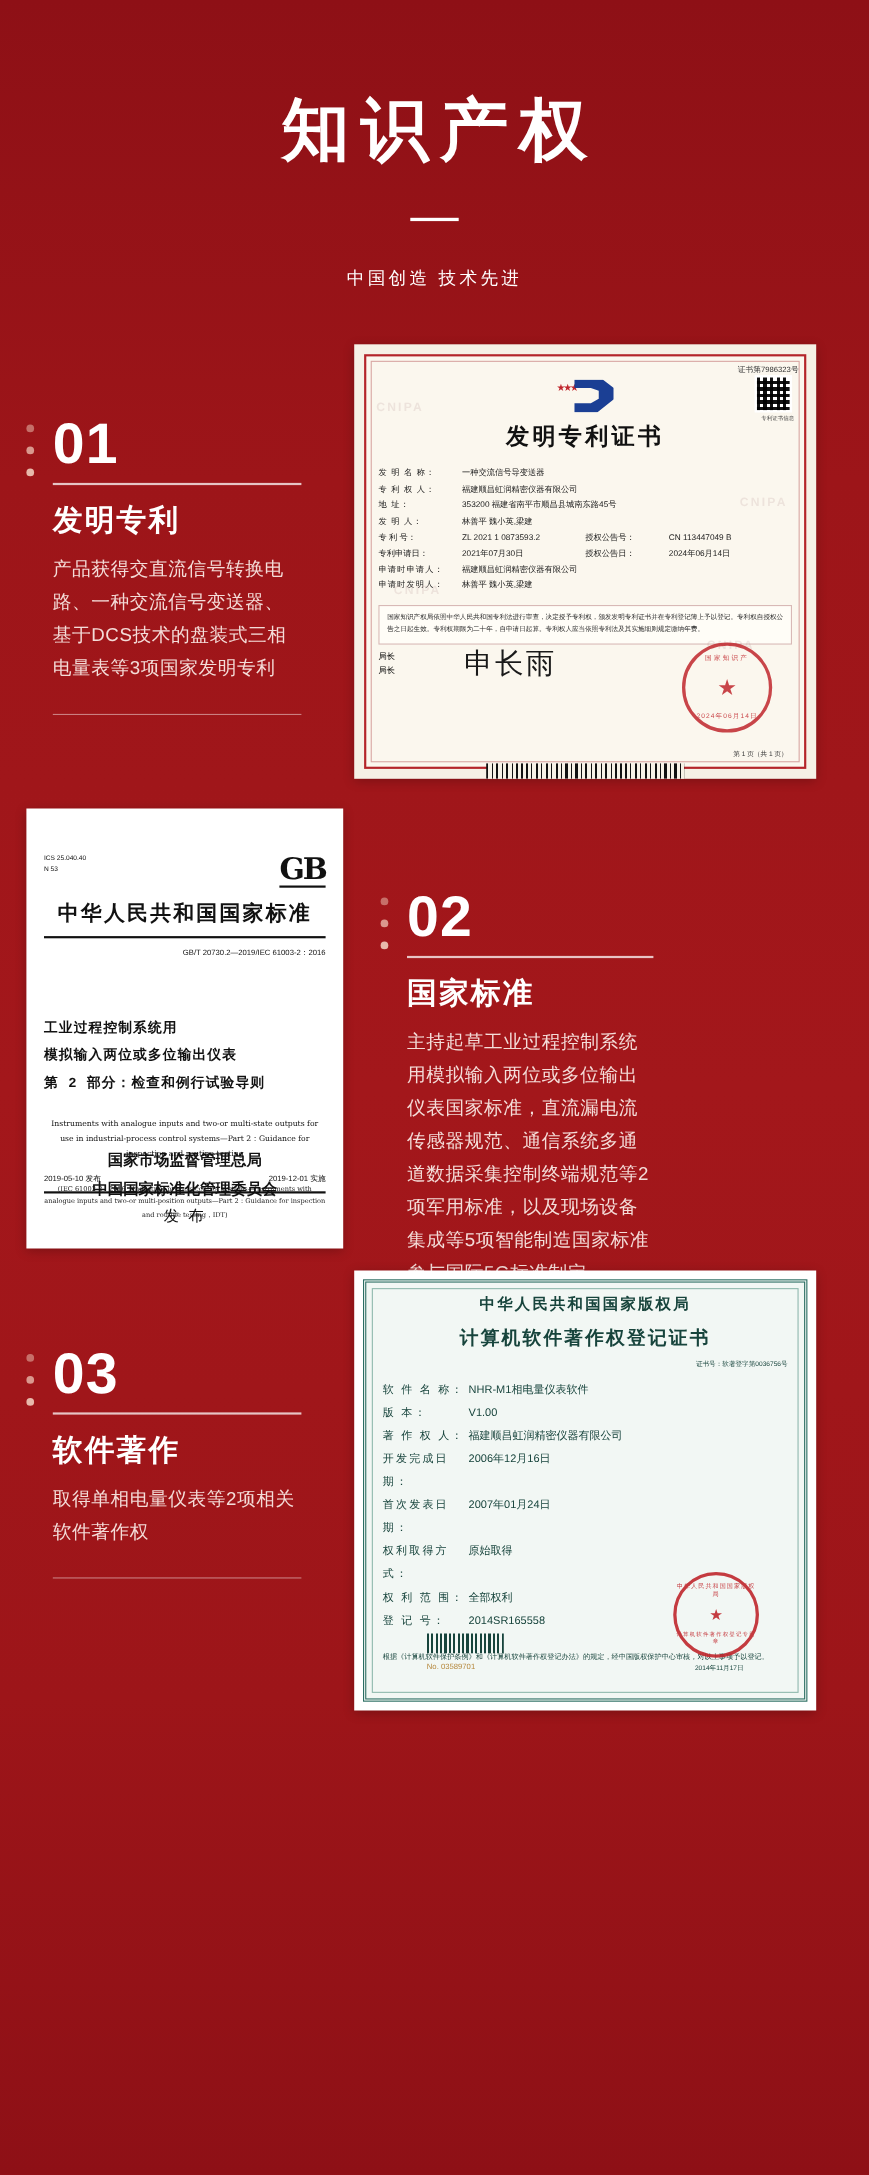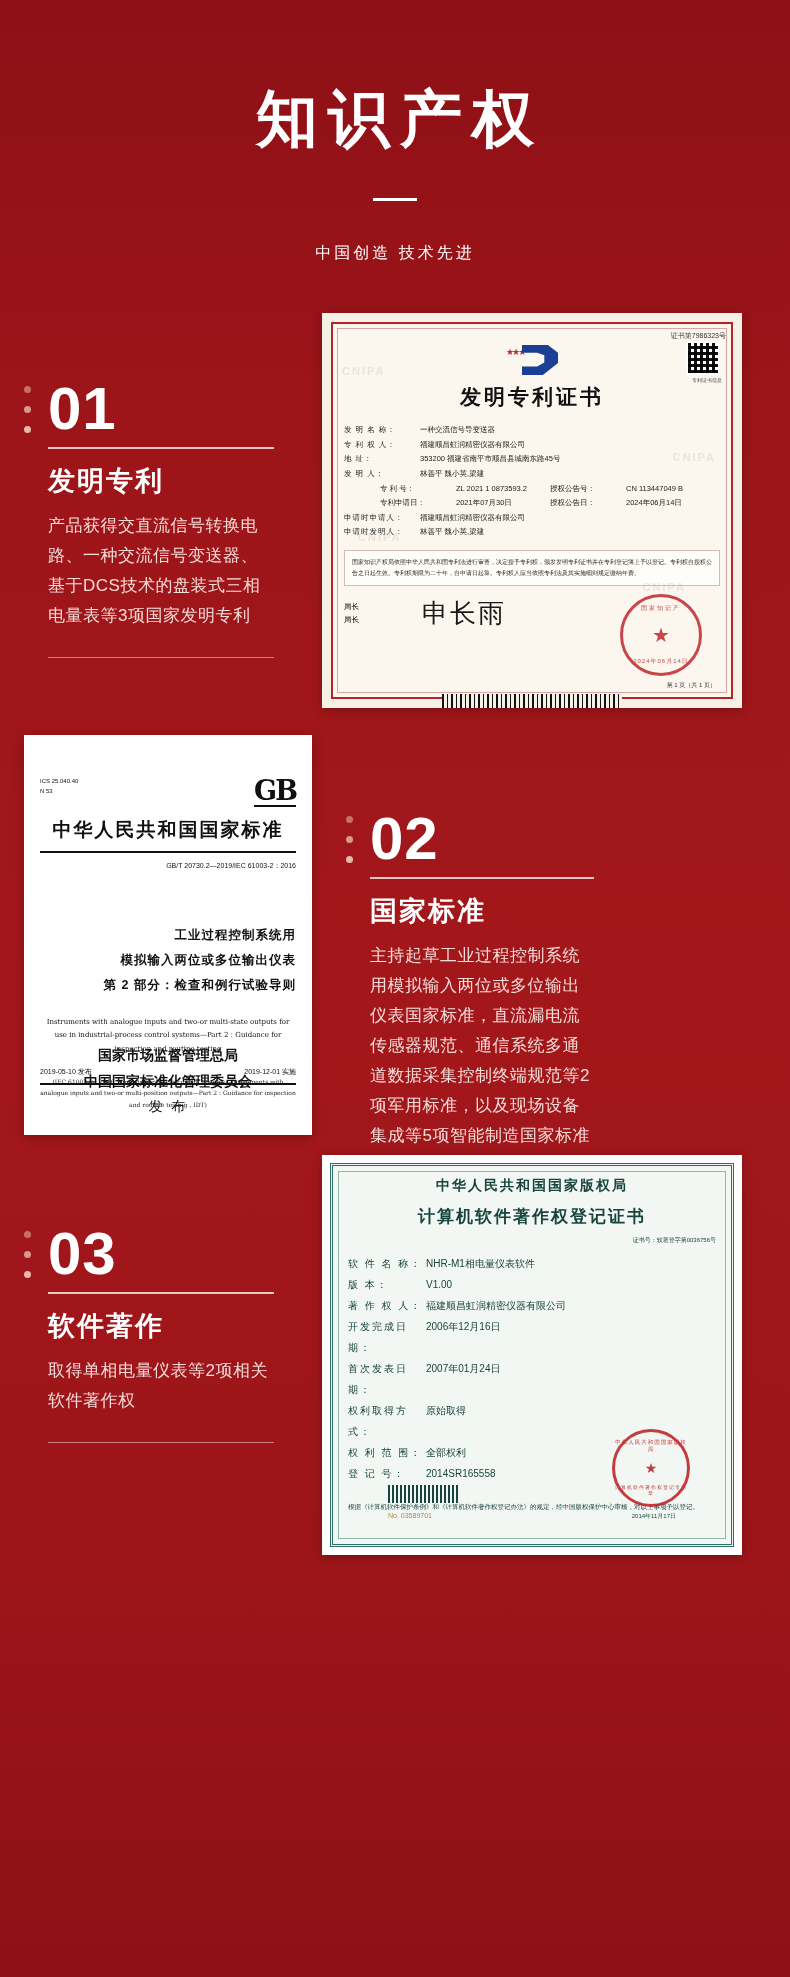--- a/index.html
+++ b/index.html
@@ -52,21 +52,21 @@
     background: #e8b9ab;
     margin-bottom: 13px;
     opacity: .85;
   }
   .dots i:nth-child(1) { opacity: .55; }
   .dots i:nth-child(2) { opacity: .8; }
   .dots i:nth-child(3) { opacity: 1; }
 
   .num {
     color: #ffffff;
-    font-size: 60px;
+    font-size: 52px;
     font-weight: bold;
     line-height: .95;
     letter-spacing: 1px;
   }
   .numrule {
     height: 2px;
     background: rgba(255,255,255,.75);
     margin: 10px 0 14px 0;
   }
   .cat {
@@ -140,33 +140,33 @@
     font-weight: bold;
     color: #111;
     letter-spacing: 3px;
     margin: 6px 0 12px;
     font-family: "DejaVu Serif", serif;
   }
   .c1-rows { font-size: 7.5px; color: #1a1a1a; line-height: 1.95; padding: 0 6px; }
   .c1-row { display: flex; }
   .c1-row .k { width: 76px; color:#222; letter-spacing:1px; flex: none; }
   .c1-row .v { flex: 1; }
-  .c1-two { display:flex;margin-left:36px; }
+  .c1-two { display:flex; }
   .c1-two > div { flex: 1; display:flex; }
   .c1-two > div .k { width: 76px; flex:none; }
   .c1-para {
     margin: 10px 6px 0;
     border: 1px solid #d8b9b6;
     padding: 6px 7px;
     font-size: 6px;
     line-height: 1.8;
     color: #2a2a2a;
     background: #fffdf7;
   }
-  .c1-sign { margin: 14px 6px 0; font-size: 7.5px; position: relative; height: 70px; }
+  .c1-sign { margin: 4px 6px 0; font-size: 7.5px; position: relative; height: 70px; }
   .c1-sign .lbl { line-height: 1.8; }
   .c1-sign .hand {
     position: absolute; left: 78px; top: -4px;
     font-size: 26px; color: #1a1a1a;
     font-family: "DejaVu Serif", serif;
     letter-spacing: 2px;
   }
   .c1-seal {
     position: absolute; right: 18px; top: -6px;
     width: 82px; height: 82px; border-radius: 50%;
@@ -205,22 +205,22 @@
   }
   .c2-h {
     text-align: center;
     font-family: "DejaVu Serif", serif;
     font-size: 19px; font-weight: bold; letter-spacing: 2px;
     margin-top: 10px;
   }
   .c2-hr { height: 2px; background: #111; margin-top: 8px; }
   .c2-code { text-align: right; font-size: 7px; margin-top: 8px; }
   .c2-title {
-    text-align: right; margin-top: 52px;
-    font-family: Liberation Sans, sans-serif;
+    text-align: left; margin-top: 52px;
+    font-family: Liberation Mono, monospace;
     font-size: 12.5px; font-weight: bold; line-height: 2;
     letter-spacing: 1px;
   }
   .c2-en {
     text-align: center; margin-top: 18px;
     font-family: "DejaVu Serif", serif;
     font-size: 7px; line-height: 1.9;
   }
   .c2-en2 {
     text-align: center; margin-top: 20px;

